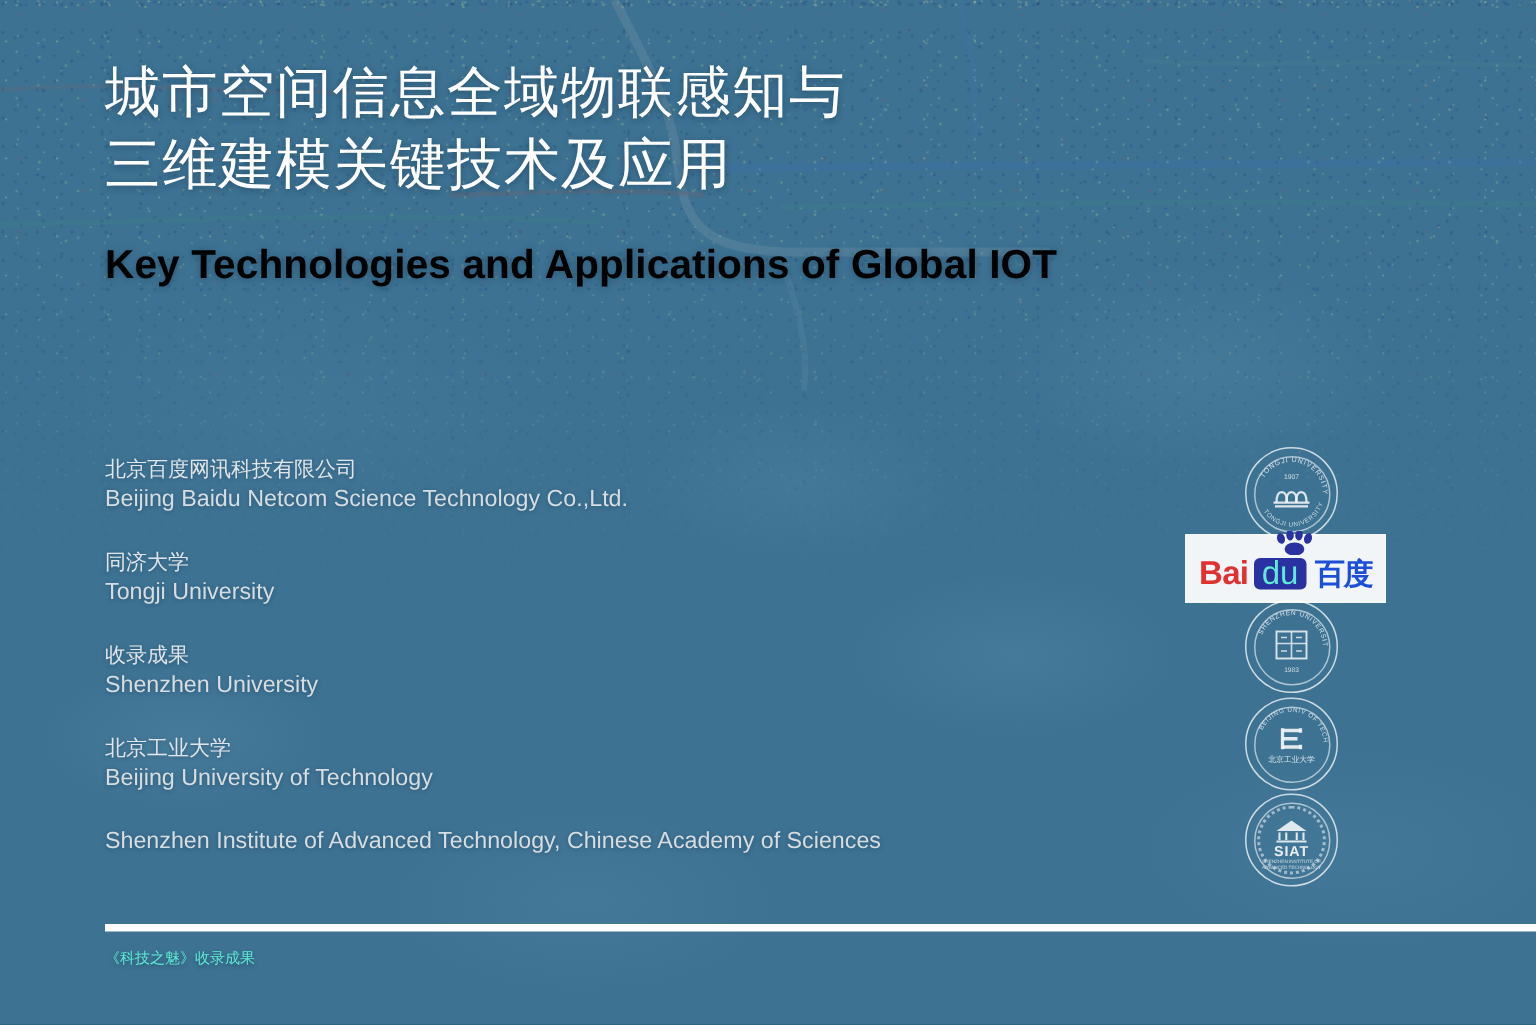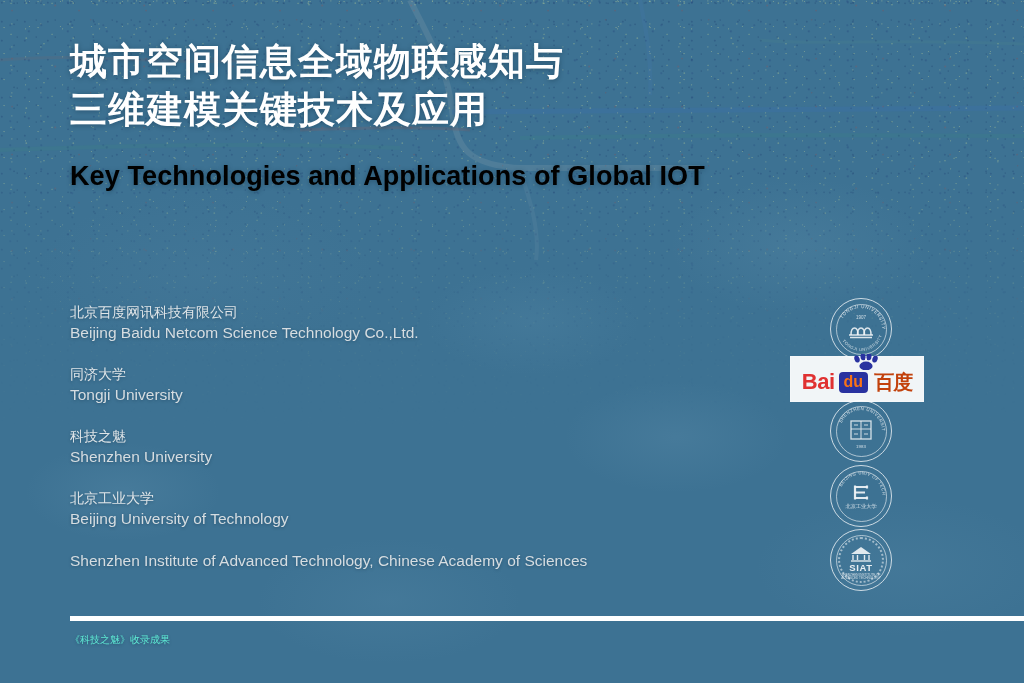--- a/index.html
+++ b/index.html
@@ -90,21 +90,21 @@
   
   .bg-lines { opacity: 0.5; }
 
   
   .content { position: absolute; inset: 0; }
 
   .title-block { position: absolute; left: 70px; top: 38px; }
   .title-line {
     color: #ffffff;
     font-size: 37px;
-    font-weight: bold;
+    font-weight: normal;
     line-height: 48px;
     letter-spacing: 1px;
     text-shadow: 0 1px 5px rgba(16,44,64,0.45);
     white-space: nowrap;
   }
 
   .subtitle-block { position: absolute; left: 70px; top: 156px; }
   .subtitle-line {
     color: #000000;
     font-size: 27px;
@@ -205,29 +205,29 @@
   }
   .baidu-bai {
     color: #e03131;
     font-size: 22px;
     font-weight: bold;
     font-family: "Liberation Sans", sans-serif;
     letter-spacing: -0.5px;
   }
   .baidu-du {
     background: #2932a0;
-    color: #f97316;
-    font-size: 16px;
-    font-weight: bold;
+    color: #5eead4;
+    font-size: 22px;
+    font-weight: normal;
     border-radius: 4px;
     padding: 1px 5px 2px 5px;
     line-height: 18px;
   }
   .baidu-cn {
-    color: #c2410c;
+    color: #1d4ed8;
     font-size: 20px;
     font-weight: bold;
     letter-spacing: -1px;
     margin-left: 2px;
   }
   .baidu-paw {
     position: absolute;
     left: 50px;
     top: -15px;
     width: 28px;
@@ -280,21 +280,21 @@
     <div class="orgs">
       <div class="org">
         <div class="org-cn">北京百度网讯科技有限公司</div>
         <div class="org-en">Beijing Baidu Netcom Science Technology Co.,Ltd.</div>
       </div>
       <div class="org">
         <div class="org-cn">同济大学</div>
         <div class="org-en">Tongji University</div>
       </div>
       <div class="org">
-        <div class="org-cn">科技之魅</div>
+        <div class="org-cn">收录成果</div>
         <div class="org-en">Shenzhen University</div>
       </div>
       <div class="org">
         <div class="org-cn">北京工业大学</div>
         <div class="org-en">Beijing University of Technology</div>
       </div>
       <div class="org">
         <div class="org-en">Shenzhen Institute of Advanced Technology, Chinese Academy of Sciences</div>
       </div>
     </div>

